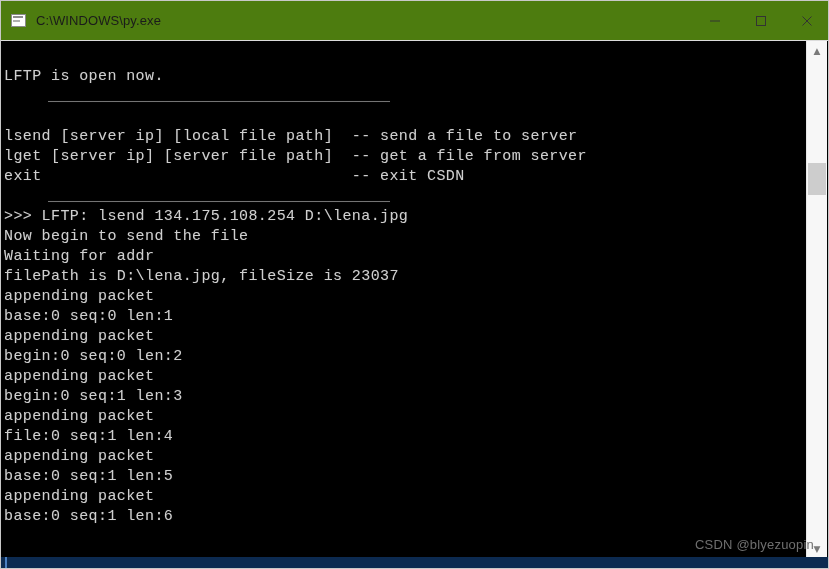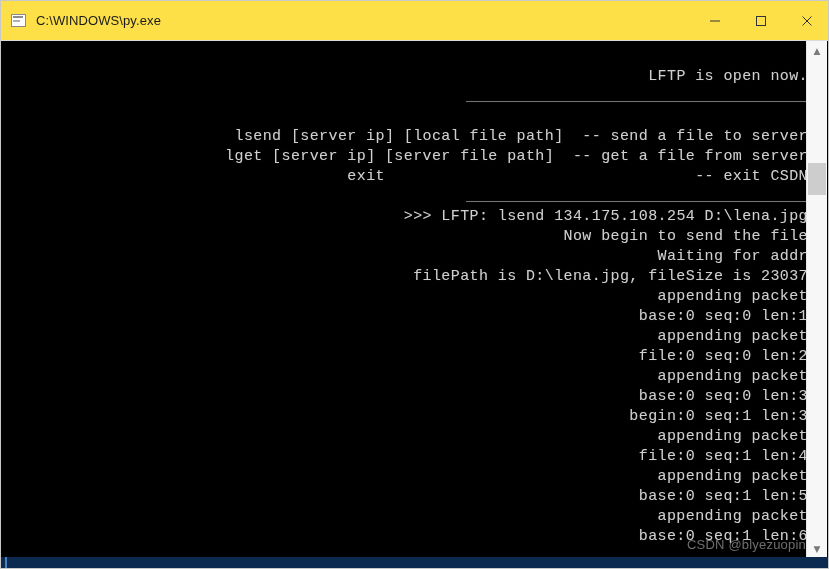--- a/index.html
+++ b/index.html
@@ -23,21 +23,21 @@
     border: 1px solid #c8c8c8;
     overflow: hidden;
   }
 
   
   .titlebar {
     position: absolute;
     top: 0; left: 0;
     width: 829px;
     height: 40px;
-    background: #fde047;
+    background: #4d7c0f;
     border-bottom: 1px solid #dcdcdc;
     display: flex;
     align-items: center;
     box-sizing: border-box;
   }
   .title-icon {
     width: 18px;
     height: 18px;
     margin-left: 9px;
     margin-right: 8px;
@@ -86,33 +86,32 @@
   .console {
     position: absolute;
     left: 1px;
     top: 40px;
     width: 806px;
     height: 518px;
     background: #000000;
     overflow: hidden;
     padding: 6px 0 0 2px;
     box-sizing: border-box;
-    text-align: right;
   }
   .cline {
     font-family: "Liberation Mono", "DejaVu Sans Mono", monospace;
     font-size: 15px;
     line-height: 20px;
     color: #cfcfcf;
     white-space: pre;
     letter-spacing: 0.4px;
     text-shadow: 0 0 1px rgba(200,200,200,0.25);
   }
   .cline.blank { color: transparent; }
-  .cline.rule { color: #9a9a9a; letter-spacing: 0px; }
+  .cline.rule { color: #9a9a9a; letter-spacing: 0px; margin-left: 44px; }
 
   
   .scrollbar {
     position: absolute;
     right: 1px;
     top: 40px;
     width: 21px;
     height: 518px;
     background: #f7f7f7;
     border-left: 1px solid #e6e6e6;
@@ -154,21 +153,21 @@
   .bottom-strip .caret {
     position: absolute;
     left: 4px; top: 0;
     width: 2px; height: 11px;
     background: #4a7fc1;
   }
 
   
   .watermark {
     position: absolute;
-    right: 22px;
+    right: 14px;
     bottom: 16px;
     font-family: "Liberation Sans", sans-serif;
     font-size: 13px;
     color: #6f6f6f;
     white-space: nowrap;
     letter-spacing: 0.2px;
   }
 </style>
 </head>
 <body>
@@ -211,23 +210,22 @@
       <div class="cline">lget [server ip] [server file path]  -- get a file from server</div>
       <div class="cline">exit                                 -- exit CSDN</div>
       <div class="cline rule">______________________________________</div>
       <div class="cline">&gt;&gt;&gt; LFTP: lsend 134.175.108.254 D:\lena.jpg</div>
       <div class="cline">Now begin to send the file</div>
       <div class="cline">Waiting for addr</div>
       <div class="cline">filePath is D:\lena.jpg, fileSize is 23037</div>
       <div class="cline">appending packet</div>
       <div class="cline">base:0 seq:0 len:1</div>
       <div class="cline">appending packet</div>
-      <div class="cline">file:0 seq:0 len:2</div>
-      <div class="cline">appending packet</div>
-      <div class="cline">base:0 seq:0 len:3</div>
+      <div class="cline">begin:0 seq:0 len:2</div>
+      <div class="cline">appending packet</div>
       <div class="cline">begin:0 seq:1 len:3</div>
       <div class="cline">appending packet</div>
       <div class="cline">file:0 seq:1 len:4</div>
       <div class="cline">appending packet</div>
       <div class="cline">base:0 seq:1 len:5</div>
       <div class="cline">appending packet</div>
       <div class="cline">base:0 seq:1 len:6</div>
     </div>
 
   <div class="scrollbar">

